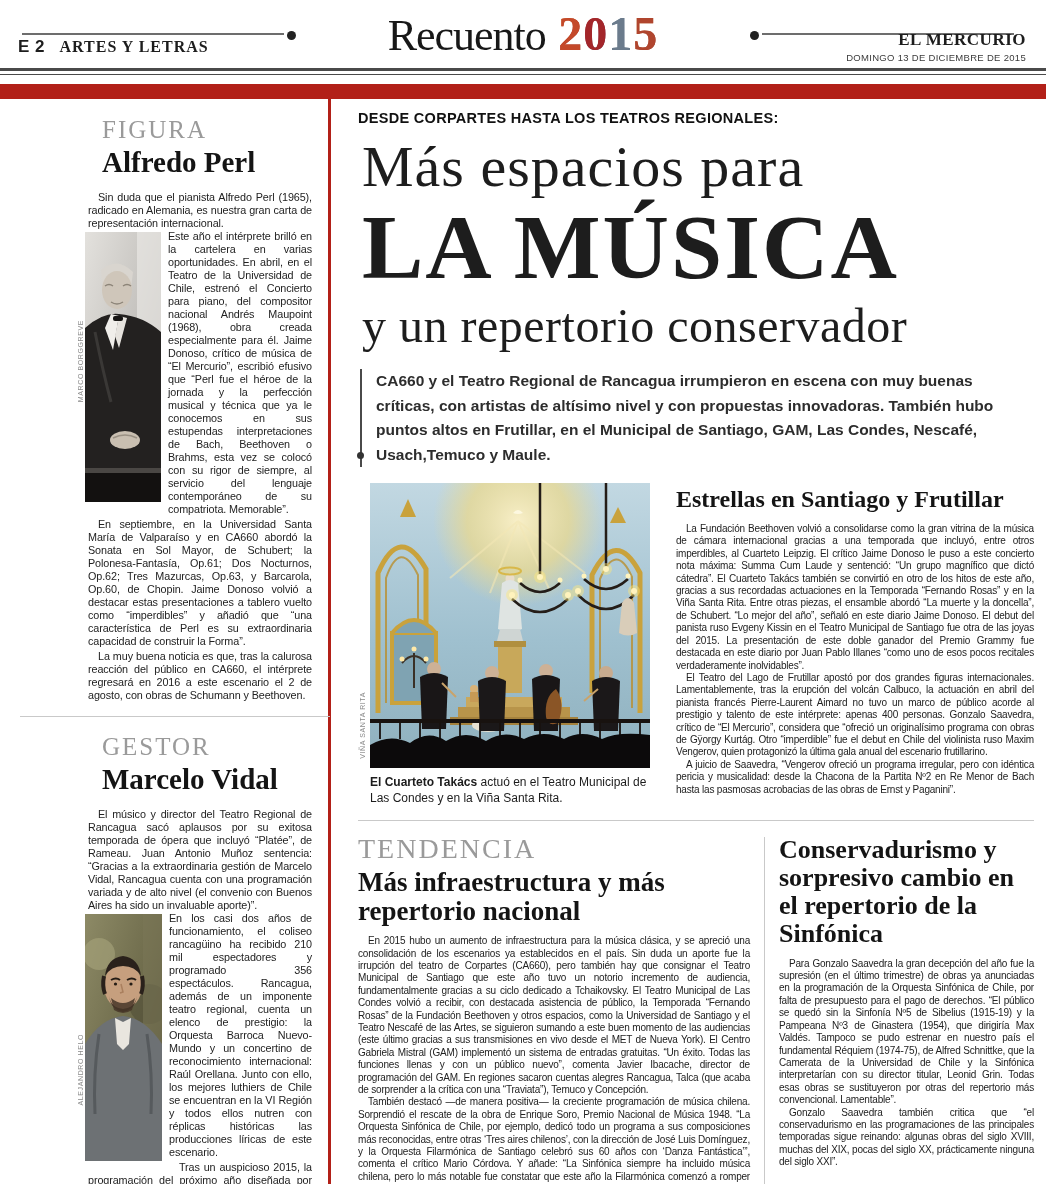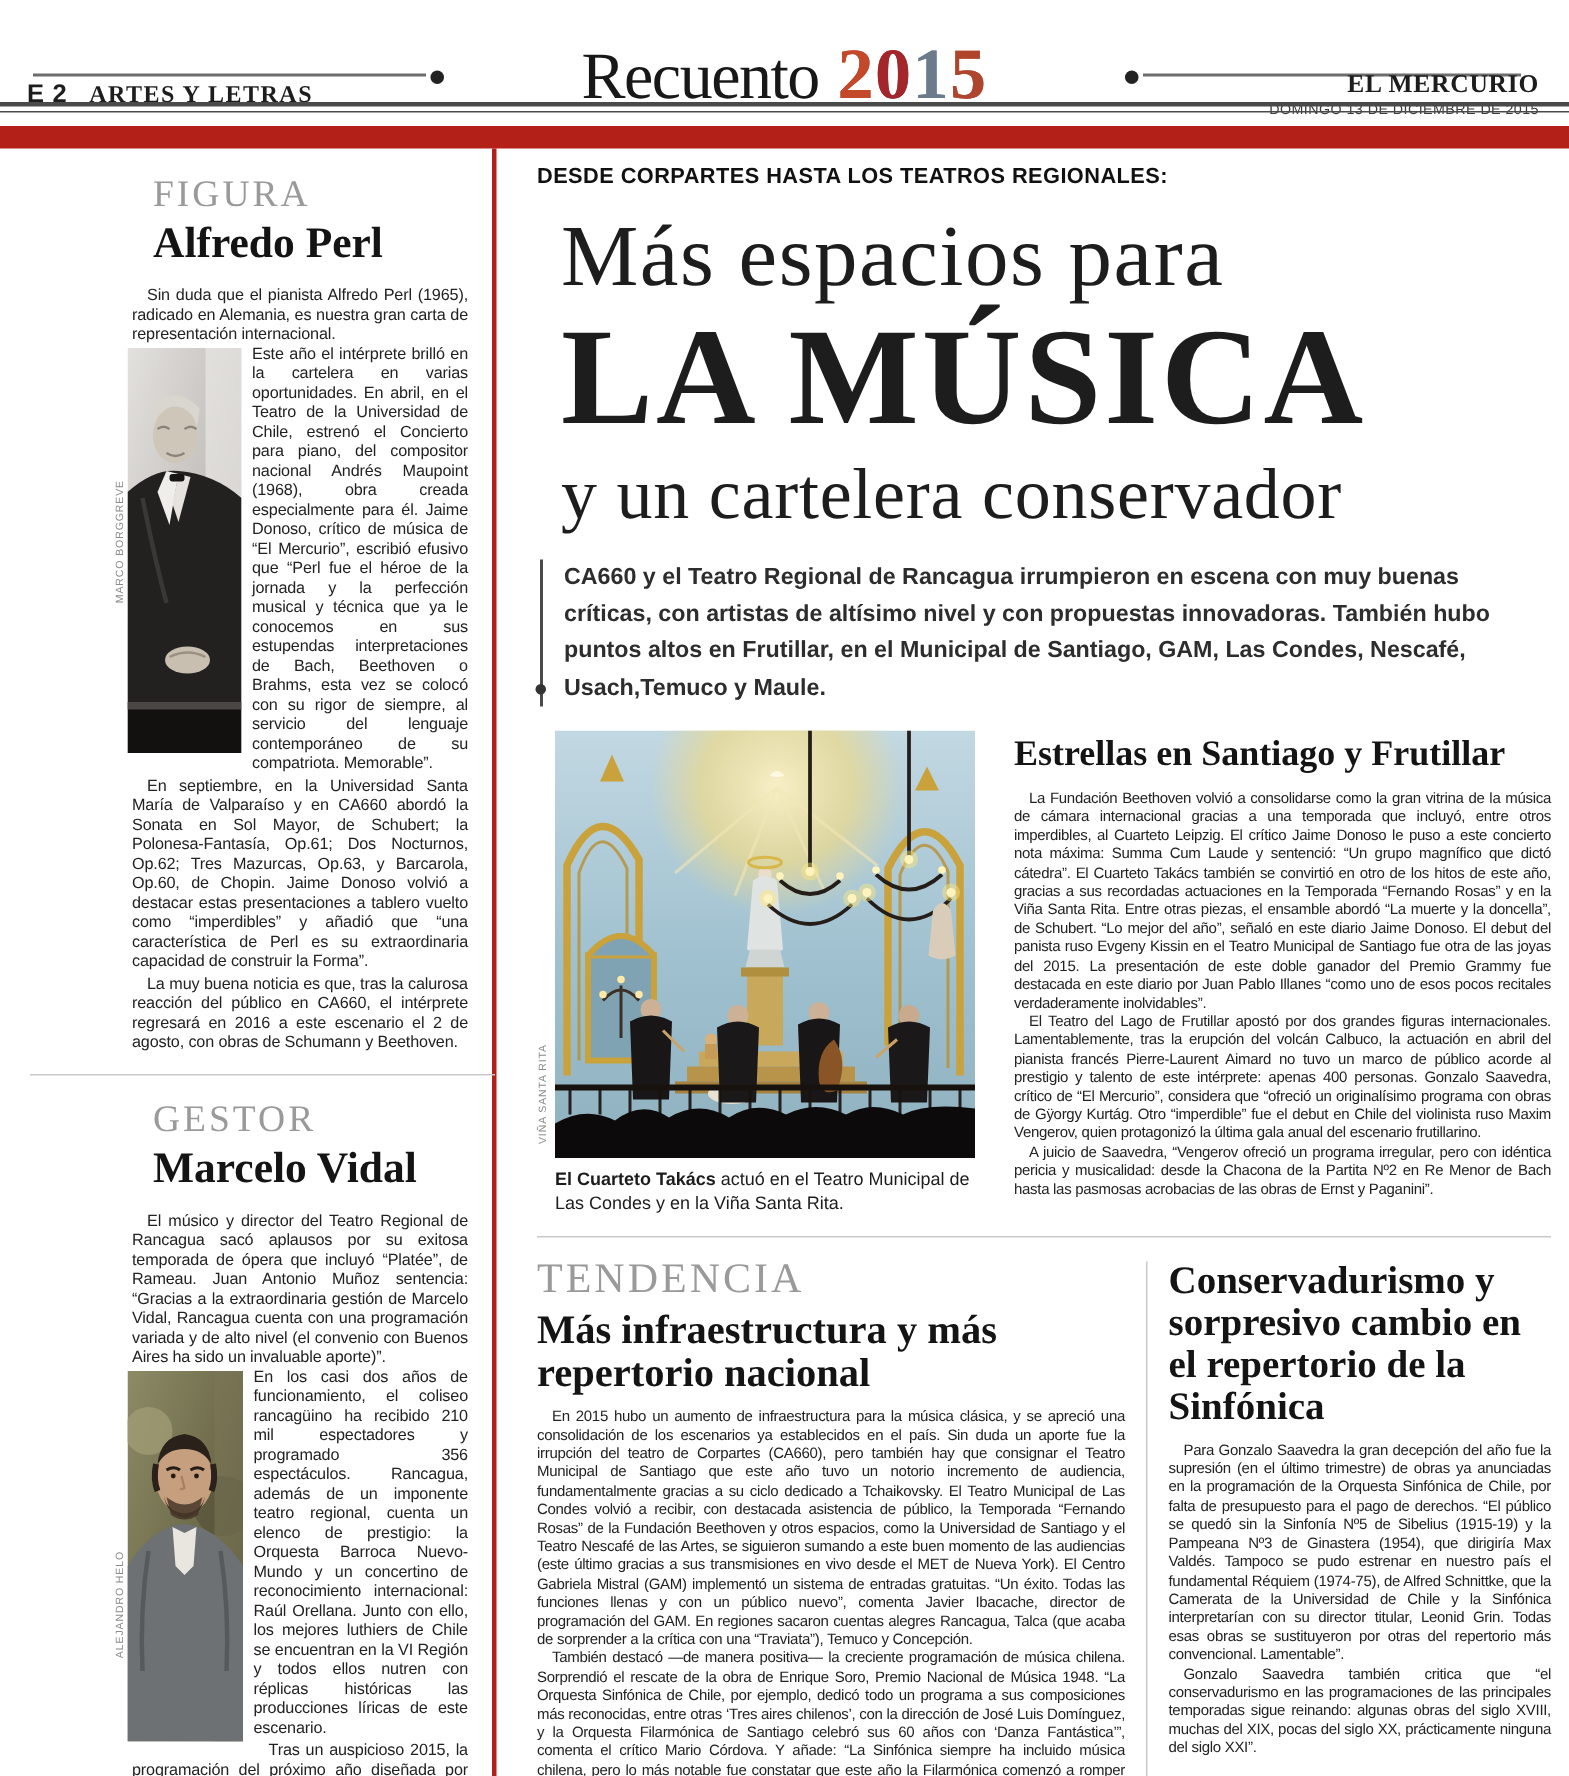--- a/index.html
+++ b/index.html
@@ -1,20 +1,20 @@
 <!DOCTYPE html>
 <html><head>
 <meta charset="utf-8">
 <style>
   html,body { margin:0; padding:0; background:#e9e9e9; }
   .page { position:relative; width:1046px; height:1184px; margin:0 auto; background:#fff;
           overflow:hidden; font-family:"Liberation Sans",sans-serif; color:#1d1d1d; }
 
   
-  .hdr { position:absolute; left:0; top:16px; width:1046px; height:96px; }
+  .hdr { position:absolute; left:0; top:0; width:1046px; height:96px; }
   .hdr-left { position:absolute; left:18px; top:37px; white-space:nowrap; }
   .pgno { font-weight:800; font-size:17px; letter-spacing:.5px; }
   .sect { font-family:"Liberation Serif",serif; font-weight:700; font-size:16px; letter-spacing:1px; margin-left:10px; }
   .mast { position:absolute; left:0; top:6px; width:1046px; text-align:center; white-space:nowrap; }
   .rec { font-family:"Liberation Serif",serif; font-size:44px; letter-spacing:-1px; color:#181818; }
   .year { font-family:"Liberation Serif",serif; font-weight:700; font-size:48px; letter-spacing:1px; margin-left:8px; }
   .year span:nth-child(1){ color:#c4492a; }
   .year span:nth-child(2){ color:#a3262a; }
   .year span:nth-child(3){ color:#6b7b8c; }
   .year span:nth-child(4){ color:#b0452e; }
@@ -203,24 +203,24 @@
               <p>En los casi dos años de funcionamiento, el coliseo rancagüino ha recibido 210 mil espectadores y programado 356 espectáculos. Rancagua, además de un imponente teatro regional, cuenta un elenco de prestigio: la Orquesta Barroca Nuevo-Mundo y un concertino de reconocimiento internacional: Raúl Orellana. Junto con ello, los mejores luthiers de Chile se encuentran en la VI Región y todos ellos nutren con réplicas históricas las producciones líricas de este escenario.</p>
               <p>Tras un auspicioso 2015, la programación del próximo año diseñada por Marcelo Vidal se anuncia absolutamente ambiciosa: abrirán en marzo con “Don Giovanni”, de Mozart (régie de Marcelo Lombardero). Seguirán con “Las Indias galantes”, de Rameau, y con “Orfeo”, de Monteverdi.</p>
             </div>
         </div>
       </div>
     </section>
   </aside>
 
   <main class="maincol">
     <div class="kicker">DESDE CORPARTES HASTA LOS TEATROS REGIONALES:</div>
-    <h1 style="margin:16px;">
+    <h1 style="margin:4px;">
       <div class="hl1">Más espacios para</div>
       <div class="hl2">LA MÚSICA</div>
-      <div class="hl3">y un cartelera conservador</div>
+      <div class="hl3">y un repertorio conservador</div>
     </h1>
     <div class="lede">CA660 y el Teatro Regional de Rancagua irrumpieron en escena con muy buenas críticas, con artistas de altísimo nivel y con propuestas innovadoras. También hubo puntos altos en Frutillar, en el Municipal de Santiago, GAM, Las Condes, Nescafé, Usach,Temuco y Maule.</div>
 
     <div class="mid-row">
       <figure class="feature-fig">
         <span class="vcredit">VIÑA SANTA RITA</span>
         <svg viewBox="0 0 280 285" width="280" height="285">
           <defs>
             <radialGradient id="glow" cx="50%" cy="50%" r="50%">
               <stop offset="0%" stop-color="#f8efc8"></stop>

